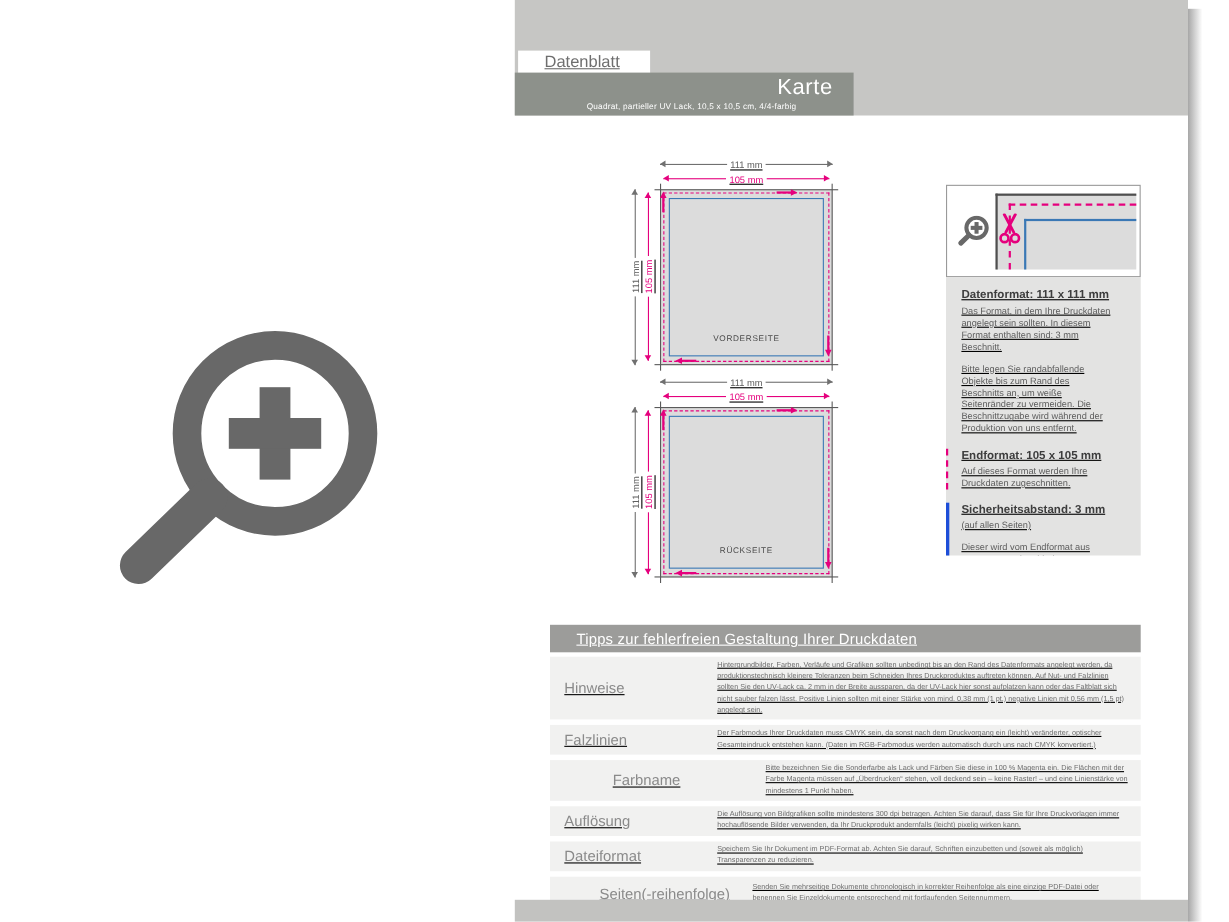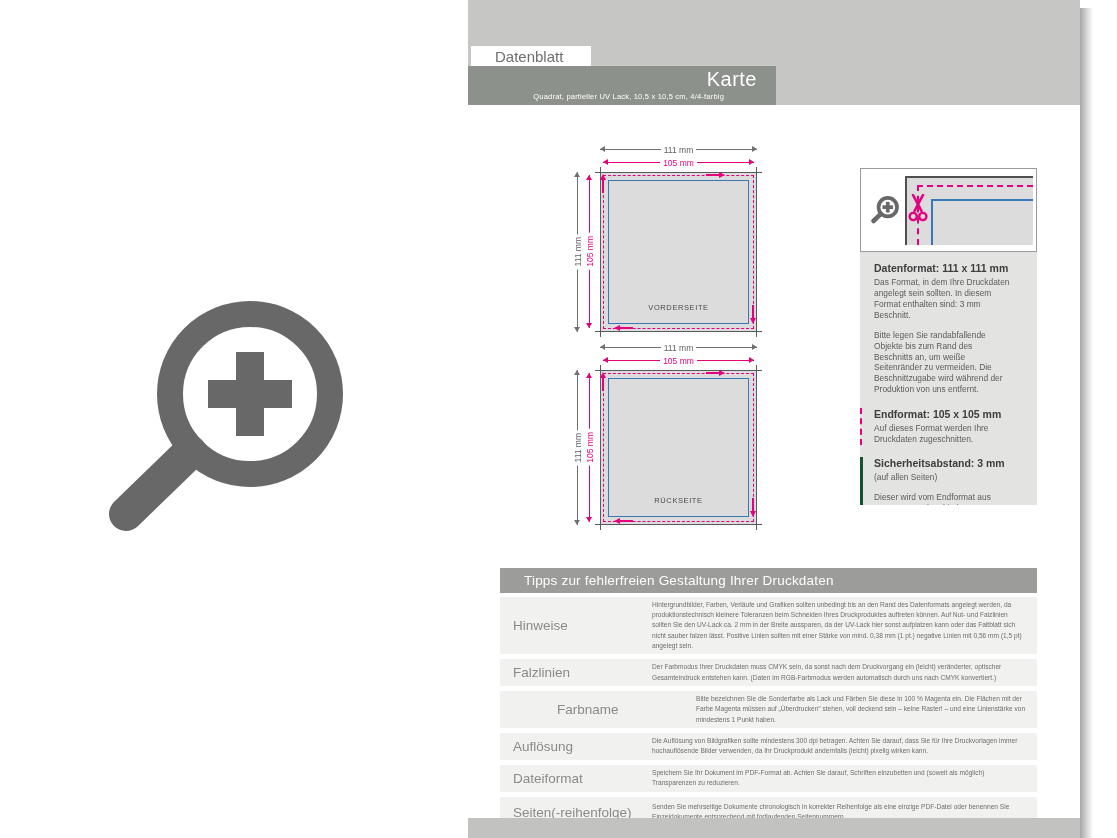--- a/index.html
+++ b/index.html
@@ -1,20 +1,20 @@
 <!DOCTYPE html>
 <html><head>
 <meta charset="utf-8">
 <style>
   html,body{margin:0;padding:0;}
   body{
     width:1117px;height:838px;position:relative;background:#ffffff;
     font-family:"Liberation Sans", sans-serif;overflow:hidden;
   }
-  .abs{position:absolute;}
+  .abs{position:absolute;text-decoration:underline;}
 
   
   #sheet{left:468px;top:0;width:612px;height:838px;background:#ffffff;}
   #top-band{left:468px;top:0;width:612px;height:105px;background:#c6c6c4;}
   #bottom-band{left:468px;top:818px;width:612px;height:20px;background:#c2c2c0;}
   #right-shadow{left:1080px;top:8px;width:13px;height:830px;
     background:linear-gradient(to right, rgba(60,60,60,.45), rgba(60,60,60,0));}
   #tab-datenblatt{left:471px;top:46px;width:120px;height:22px;background:#ffffff;
     font-size:15px;color:#6e6e6e;line-height:22px;padding-left:24px;box-sizing:border-box;}
   #karte-bar{left:468px;top:66px;width:308px;height:39px;background:#8d918b;color:#fff;box-sizing:border-box;}
@@ -79,32 +79,32 @@
   #detail-scissors{position:absolute;left:1px;top:16px;}
   #detail-zoom-icon{position:absolute;left:9px;top:27px;}
 
   
   #info-panel{left:860px;top:252px;width:177px;height:253px;background:#e3e3e2;
     box-sizing:border-box;padding:10px 27px 8px 14px;overflow:hidden;}
   #info-panel h3{margin:0 0 3px 0;font-size:10.5px;color:#3d3d3d;}
   #info-panel p{margin:0 0 9px 0;font-size:8.4px;line-height:1.3;color:#5c5c5c;}
   .sec-end{border-left:2px dashed #e5007d;margin:13px 0 0 -14px;padding-left:12px;}
   .sec-end h3{color:#e5007d;}
-  .sec-safe{border-left:3px solid #14532d;margin:12px 0 0 -14px;padding-left:11px;}
+  .sec-safe{border-left:3px solid #1d4ed8;margin:12px 0 0 -14px;padding-left:11px;}
   .sec-safe h3{color:#3a78b5;margin-bottom:0;}
   .sec-safe .sub{font-size:9px;color:#3a78b5;margin:0 0 2px 0;}
 
   
   #tips-header{left:500px;top:568px;width:537px;height:25px;background:#9c9c9a;color:#fff;
     font-size:13.5px;line-height:25px;padding-left:24px;box-sizing:border-box;letter-spacing:.2px;}
   #tips-rows{left:500px;top:597px;width:537px;}
   .tip-row{display:flex;align-items:center;background:#f1f1f0;margin-bottom:5px;box-sizing:border-box;padding:3px 0;}
   .tip-label{width:152px;padding-left:13px;box-sizing:border-box;font-size:13.5px;color:#8a8a8a;flex-shrink:0;}
   .tip-text{flex:1;font-size:6.6px;line-height:1.55;color:#6e6e6e;padding-right:10px;}
-  .h51{min-height:51px;} .h27{min-height:27px;} .h33{min-height:33px;padding-left:44px;} .h31{min-height:31px;}
+  .h51{min-height:51px;} .h27{min-height:27px;} .h33{min-height:33px;padding-left:44px;} .h31{min-height:31px;padding-left:32px;}
 </style>
 </head>
 <body>
 
 <div class="abs" id="big-zoom">
   <svg width="262" height="250" viewBox="0 0 130 125" xmlns="http://www.w3.org/2000/svg">
     <circle cx="77" cy="48" r="40" fill="none" stroke="#686868" stroke-width="13"></circle>
     <rect x="70" y="27" width="14" height="42" fill="#686868"></rect>
     <rect x="56" y="41" width="42" height="14" fill="#686868"></rect>
     <line x1="47" y1="77" x2="15" y2="108" stroke="#686868" stroke-width="17" stroke-linecap="round"></line>

